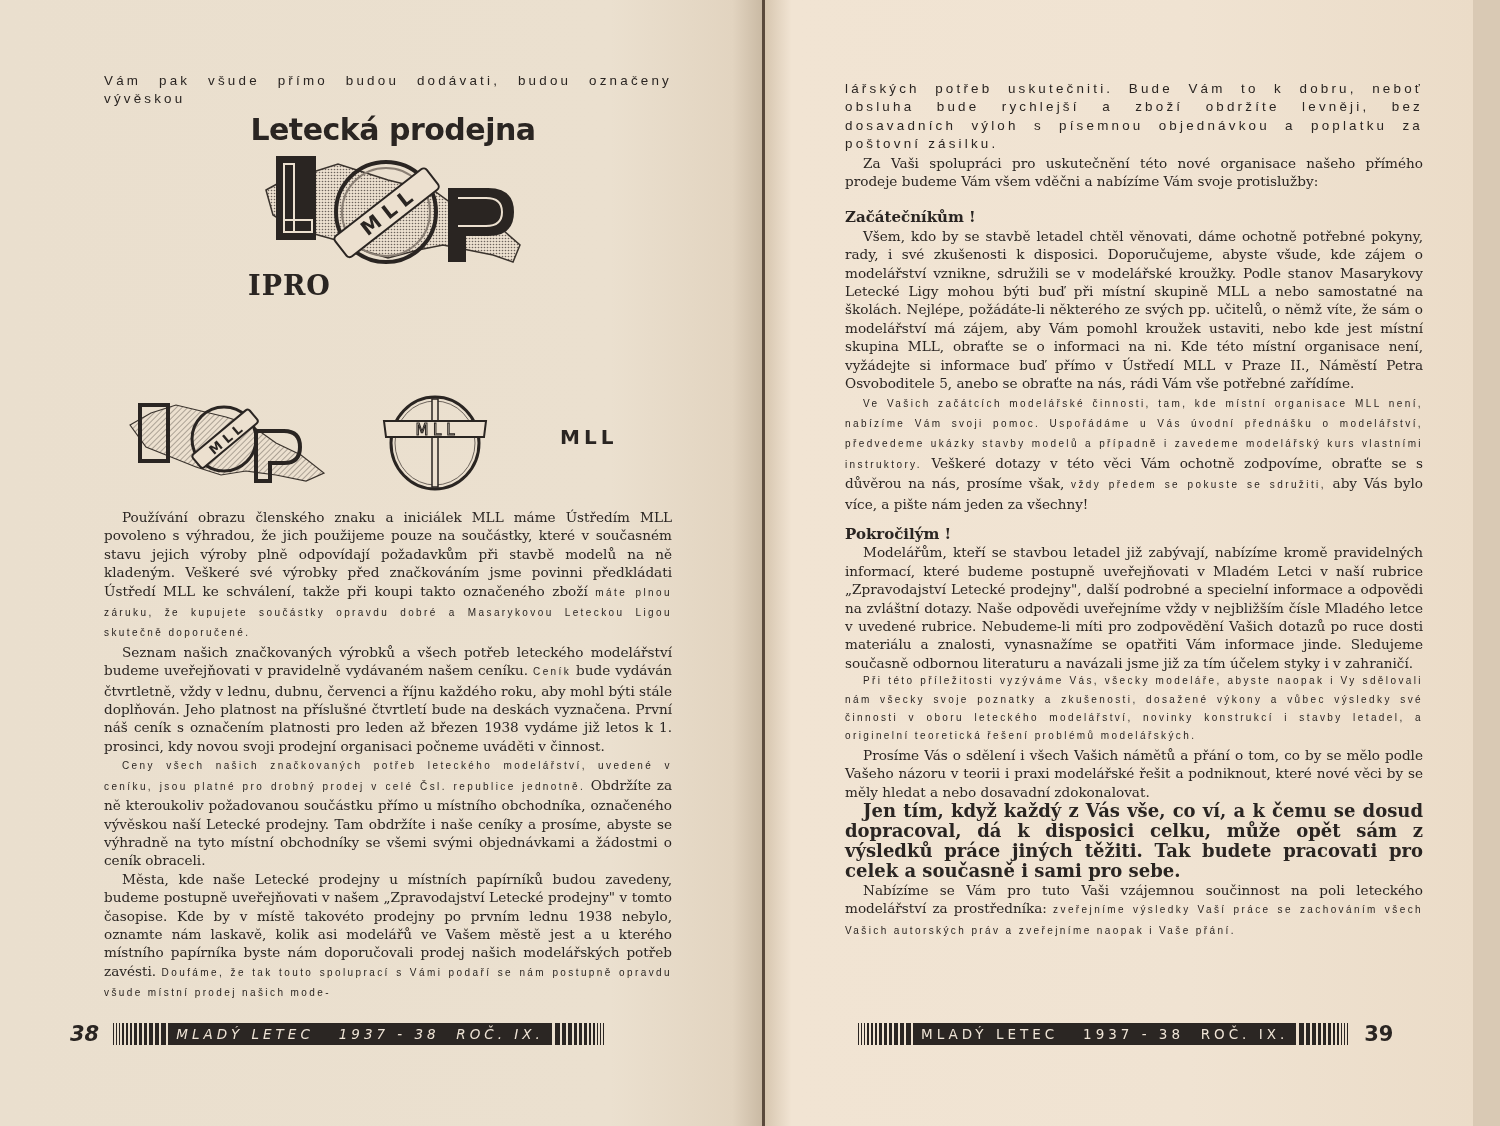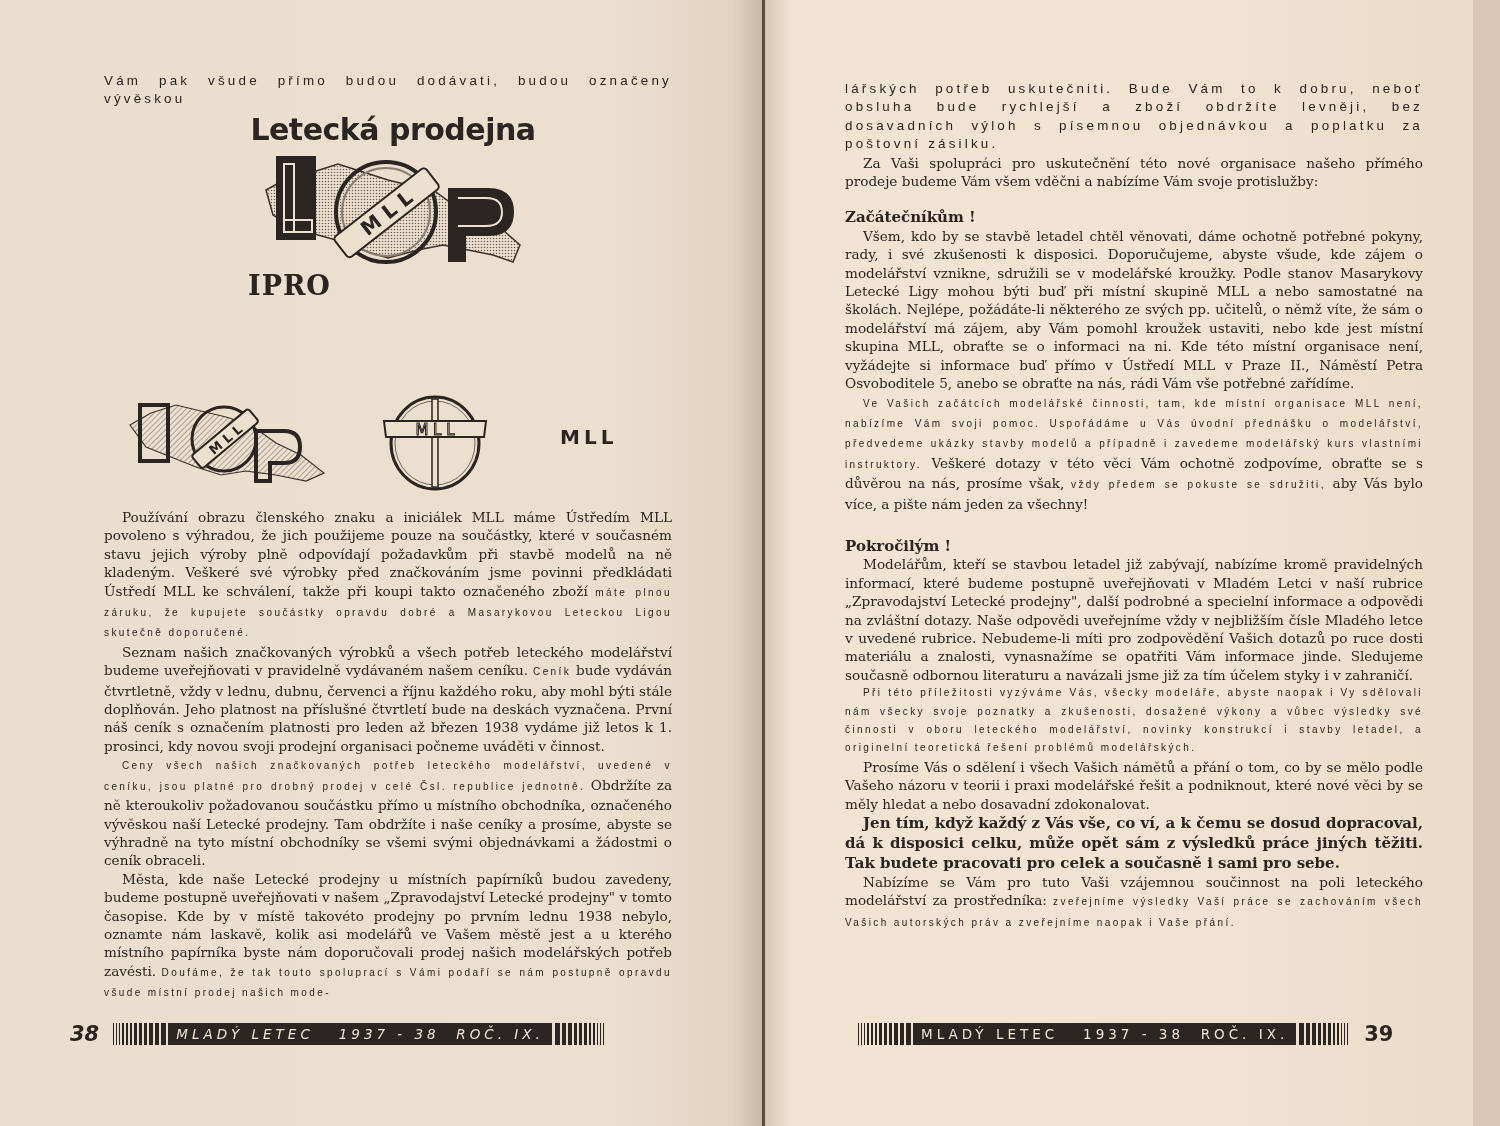--- a/index.html
+++ b/index.html
@@ -19,21 +19,21 @@
   .page.right { width:710px; background: linear-gradient(90deg, #d5c4ad 0%, #f1e4d3 4%, #f0e3d2 60%, #ebdcc8 100%); }
   .spine { position:absolute; left:762px; top:0; width:3px; height:1126px; background:#5a4a3c; }
 
   .col { position:absolute; font-size:13.6px; line-height:18.4px; text-align:justify; }
   .left .col { left:104px; width:568px; }
   .right .col { left:82px; width:578px; }
   p { margin:0; text-indent:18px; }
   p.noindent { text-indent:0; }
   .sp { letter-spacing:3.2px; font-family:"Liberation Sans", sans-serif; font-size:13.4px; }
   .sp2 { letter-spacing:2.4px; font-family:"Liberation Sans", sans-serif; font-size:10px; }
-  .bold { font-weight:bold; font-size:15px; line-height:20px; }
+  .bold { font-weight:bold; font-size:18px; line-height:20px; }
   h3 { margin:0; font-size:15px; font-weight:bold; }
 
   .logo-block { position:absolute; left:248px; top:112px; width:290px; height:190px; }
   .logo-title { position:absolute; left:0; top:0; width:290px; text-align:center;
     font-family:"DejaVu Sans", sans-serif; font-size:30px; font-weight:bold; letter-spacing:-0.5px; color:#2a2522; }
   .logo-ipro { position:absolute; left:0; top:158px; width:290px; 
     font-family:"DejaVu Serif", serif; font-weight:bold; font-size:27px; letter-spacing:1px; }
 
   .marks { position:absolute; left:126px; top:395px; width:520px; height:100px; }
   .mll-text { position:absolute; left:414px; top:30px; font-family:"DejaVu Sans", sans-serif; font-weight:bold; font-size:20px; letter-spacing:4px;margin-left:20px; }
@@ -154,21 +154,21 @@
   <div class="page right">
 
     <div class="col" style="top:80px;">
       <p class="noindent sp">lářských potřeb uskutečniti. Bude Vám to k dobru, neboť obsluha bude rychlejší a zboží obdržíte levněji, bez dosavadních výloh s písemnou objednávkou a poplatku za poštovní zásilku.</p>
       <p>Za Vaši spolupráci pro uskutečnění této nové organisace našeho přímého prodeje budeme Vám všem vděčni a nabízíme Vám svoje protislužby:</p>
 
       <h3 style="margin-top:18px;">Začátečníkům !</h3>
       <p>Všem, kdo by se stavbě letadel chtěl věnovati, dáme ochotně potřebné pokyny, rady, i své zkušenosti k disposici. Doporučujeme, abyste všude, kde zájem o modelářství vznikne, sdružili se v modelářské kroužky. Podle stanov Masarykovy Letecké Ligy mohou býti buď při místní skupině MLL a nebo samostatné na školách. Nejlépe, požádáte-li některého ze svých pp. učitelů, o němž víte, že sám o modelářství má zájem, aby Vám pomohl kroužek ustaviti, nebo kde jest místní skupina MLL, obraťte se o informaci na ni. Kde této místní organisace není, vyžádejte si informace buď přímo v Ústředí MLL v Praze II., Náměstí Petra Osvoboditele 5, anebo se obraťte na nás, rádi Vám vše potřebné zařídíme.</p>
       <p><span class="sp2">Ve Vašich začátcích modelářské činnosti, tam, kde místní organisace MLL není, nabízíme Vám svoji pomoc. Uspořádáme u Vás úvodní přednášku o modelářství, předvedeme ukázky stavby modelů a případně i zavedeme modelářský kurs vlastními instruktory.</span><span> Veškeré dotazy v této věci Vám ochotně zodpovíme, obraťte se s důvěrou na nás, prosíme však, </span><span class="sp2">vždy předem se pokuste se sdružiti,</span><span> aby Vás bylo více, a pište nám jeden za všechny!</span></p>
 
-      <h3 style="margin-top:24px;">Pokročilým !</h3>
+      <h3 style="margin-top:12px;">Pokročilým !</h3>
       <p>Modelářům, kteří se stavbou letadel již zabývají, nabízíme kromě pravidelných informací, které budeme postupně uveřejňovati v Mladém Letci v naší rubrice „Zpravodajství Letecké prodejny", další podrobné a specielní informace a odpovědi na zvláštní dotazy. Naše odpovědi uveřejníme vždy v nejbližším čísle Mladého letce v uvedené rubrice. Nebudeme-li míti pro zodpovědění Vašich dotazů po ruce dosti materiálu a znalosti, vynasnažíme se opatřiti Vám informace jinde. Sledujeme současně odbornou literaturu a navázali jsme již za tím účelem styky i v zahraničí.</p>
       <p class="sp2">Při této příležitosti vyzýváme Vás, všecky modeláře, abyste naopak i Vy sdělovali nám všecky svoje poznatky a zkušenosti, dosažené výkony a vůbec výsledky své činnosti v oboru leteckého modelářství, novinky konstrukcí i stavby letadel, a originelní teoretická řešení problémů modelářských.</p>
       <p>Prosíme Vás o sdělení i všech Vašich námětů a přání o tom, co by se mělo podle Vašeho názoru v teorii i praxi modelářské řešit a podniknout, které nové věci by se měly hledat a nebo dosavadní zdokonalovat.</p>
 
       <p class="bold">Jen tím, když každý z Vás vše, co ví, a k čemu se dosud dopracoval, dá k disposici celku, může opět sám z výsledků práce jiných těžiti. Tak budete pracovati pro celek a současně i sami pro sebe.</p>
       <p><span>Nabízíme se Vám pro tuto Vaši vzájemnou součinnost na poli leteckého modelářství za prostředníka: </span><span class="sp2">zveřejníme výsledky Vaší práce se zachováním všech Vašich autorských práv a zveřejníme naopak i Vaše přání.</span></p>
     </div>
 
     <div class="footer" style="left:95px;">
       <span class="bars">

